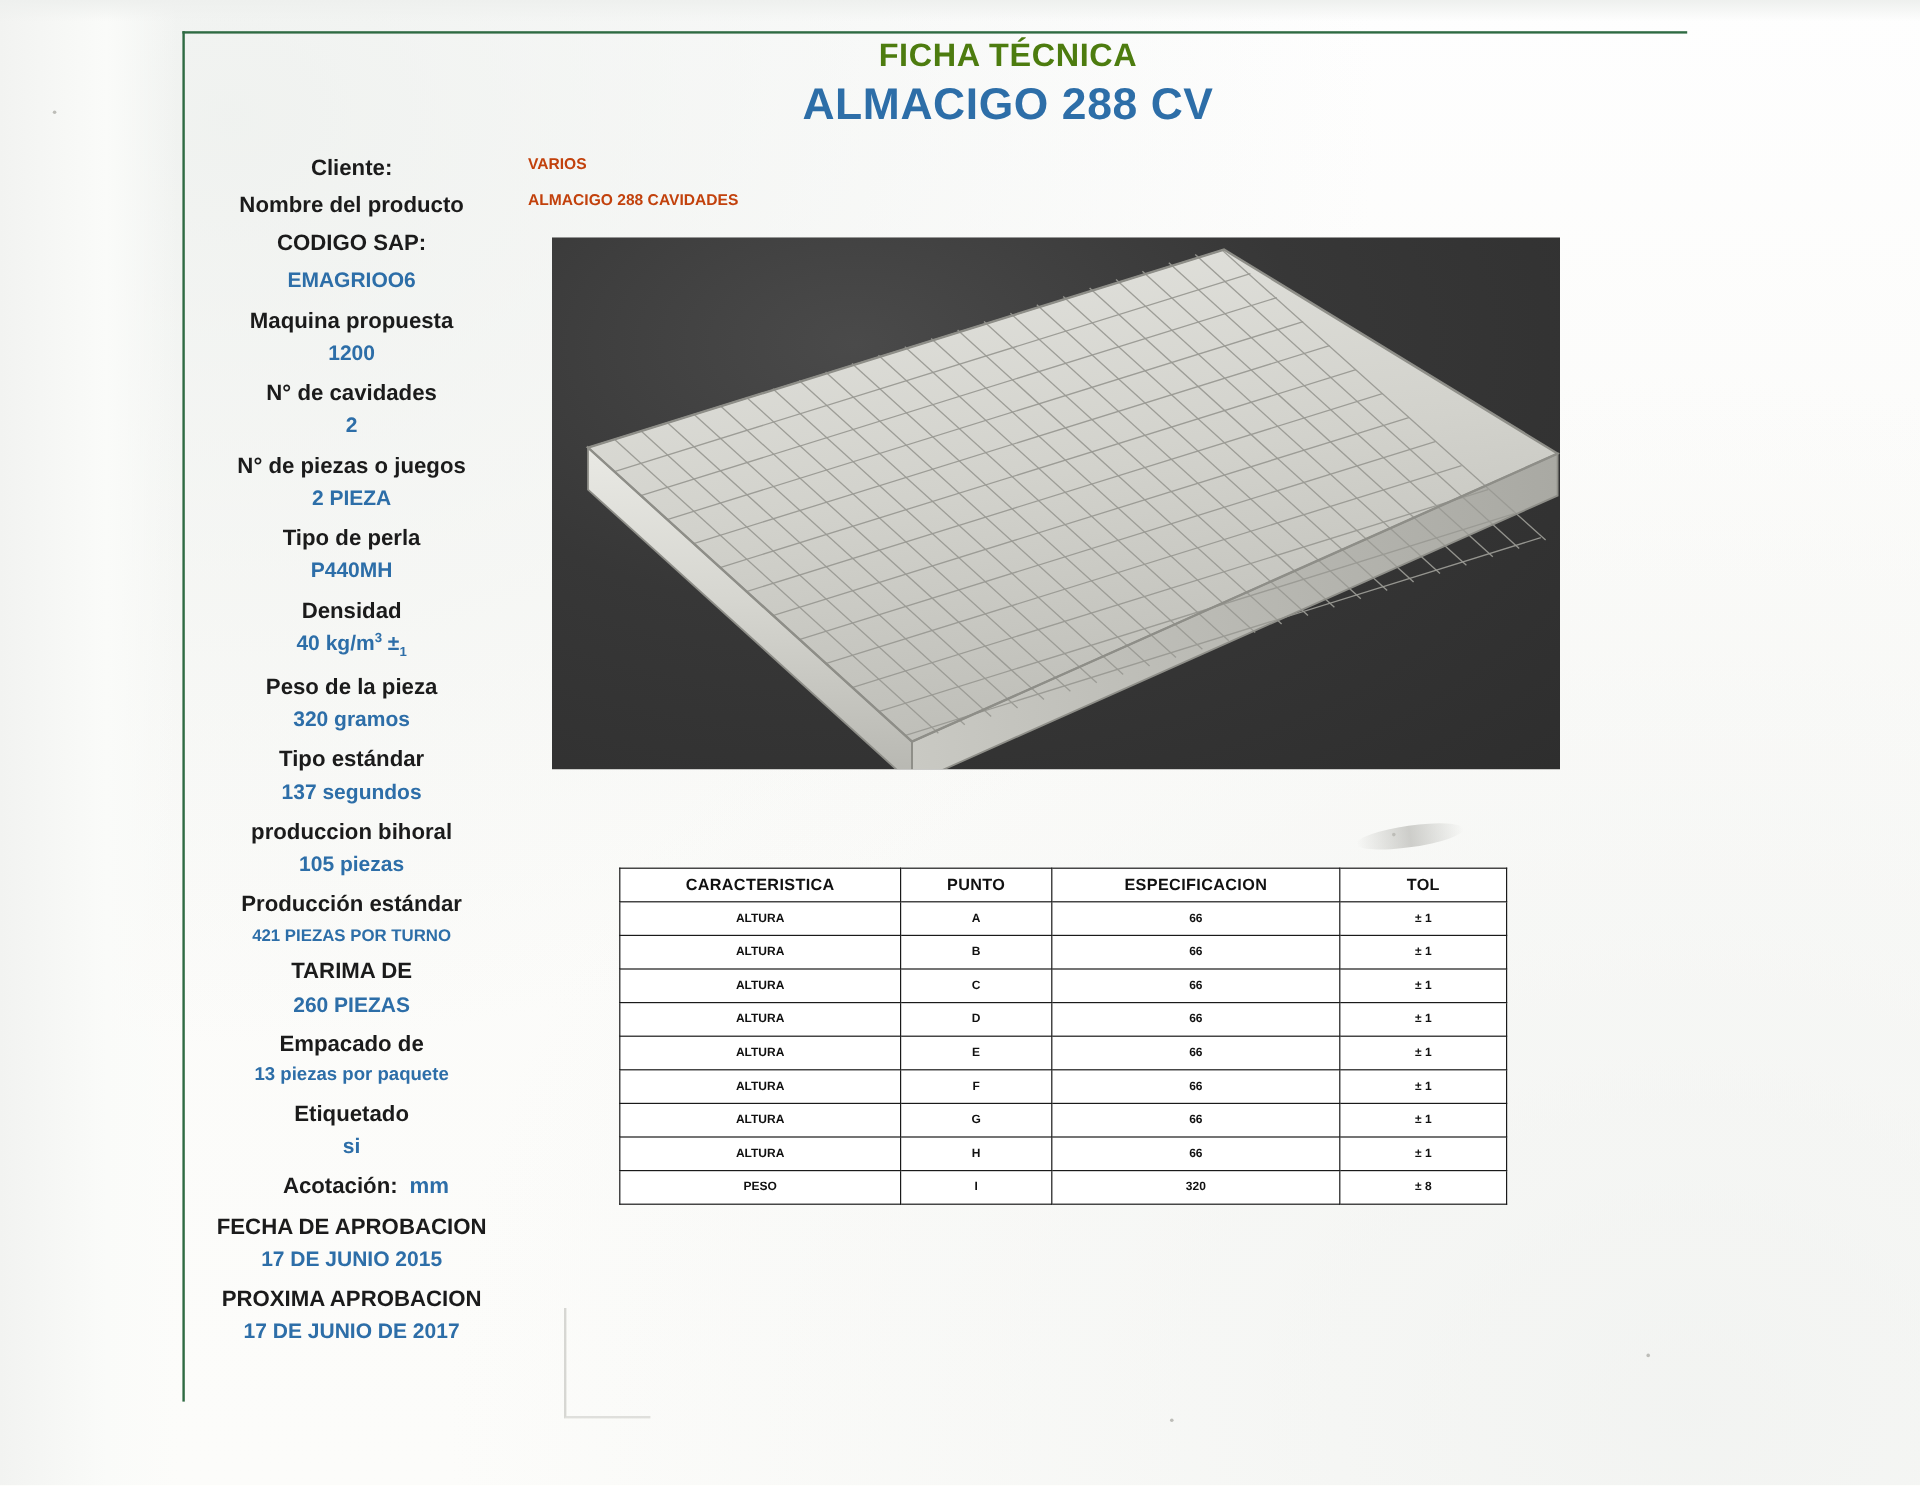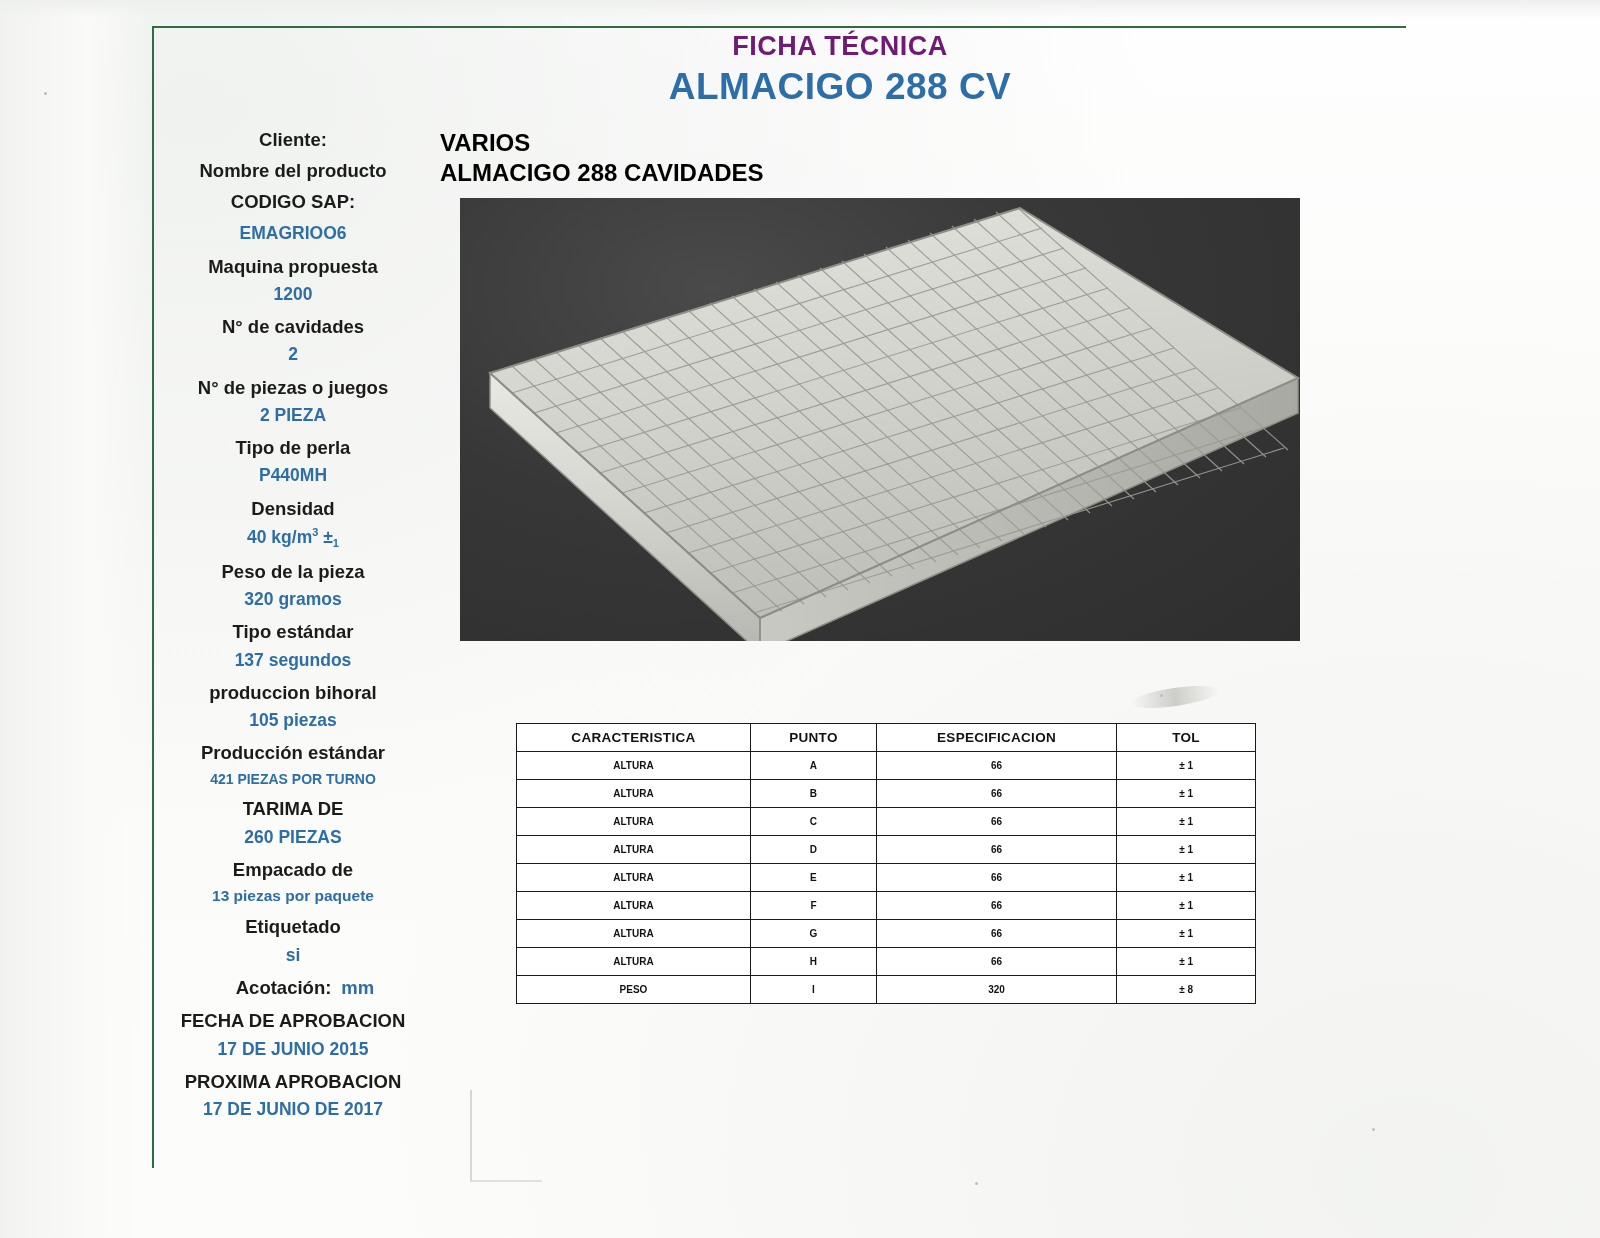--- a/index.html
+++ b/index.html
@@ -64,21 +64,21 @@
   .title-block {
     position: absolute;
     left: 430px;
     top: 32px;
     width: 820px;
     text-align: center;
   }
   .doc-title {
     font-size: 27px;
     font-weight: bold;
-    color: #701a75;
+    color: #4d7c0f;
     letter-spacing: 0.5px;
     line-height: 1.1;
   }
   .doc-subtitle {
     font-size: 37px;
     font-weight: bold;
     color: #2d6ea8;
     letter-spacing: 0.5px;
     line-height: 1.15;
     margin-top: 4px;
@@ -128,23 +128,23 @@
   .top-pair {
     position: absolute;
     left: 155px;
     width: 276px;
     text-align: center;
   }
   .top-pair .spec-label { margin-top: 0; }
   .top-value {
     position: absolute;
     left: 440px;
-    font-size: 24px;
-    font-weight: bold;
-    color: #000000;
+    font-size: 13px;
+    font-weight: bold;
+    color: #c2410c;
     white-space: nowrap;
   }
 
   
   .photo {
     position: absolute;
     left: 460px;
     top: 198px;
     width: 840px;
     height: 443px;

